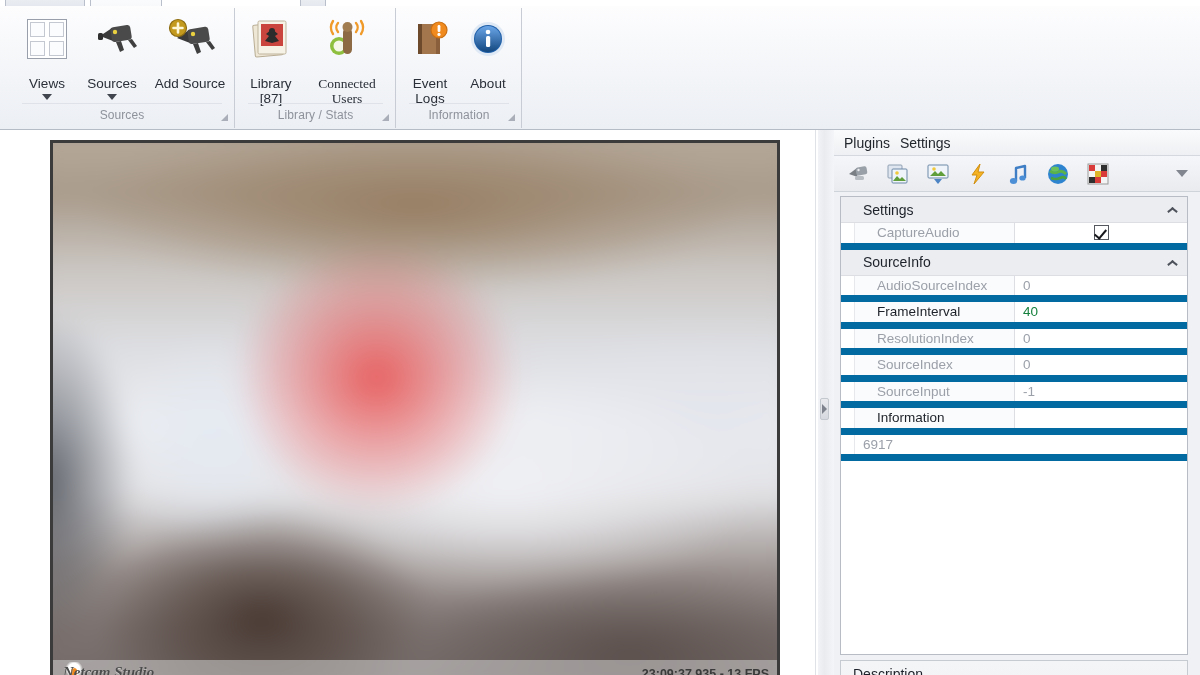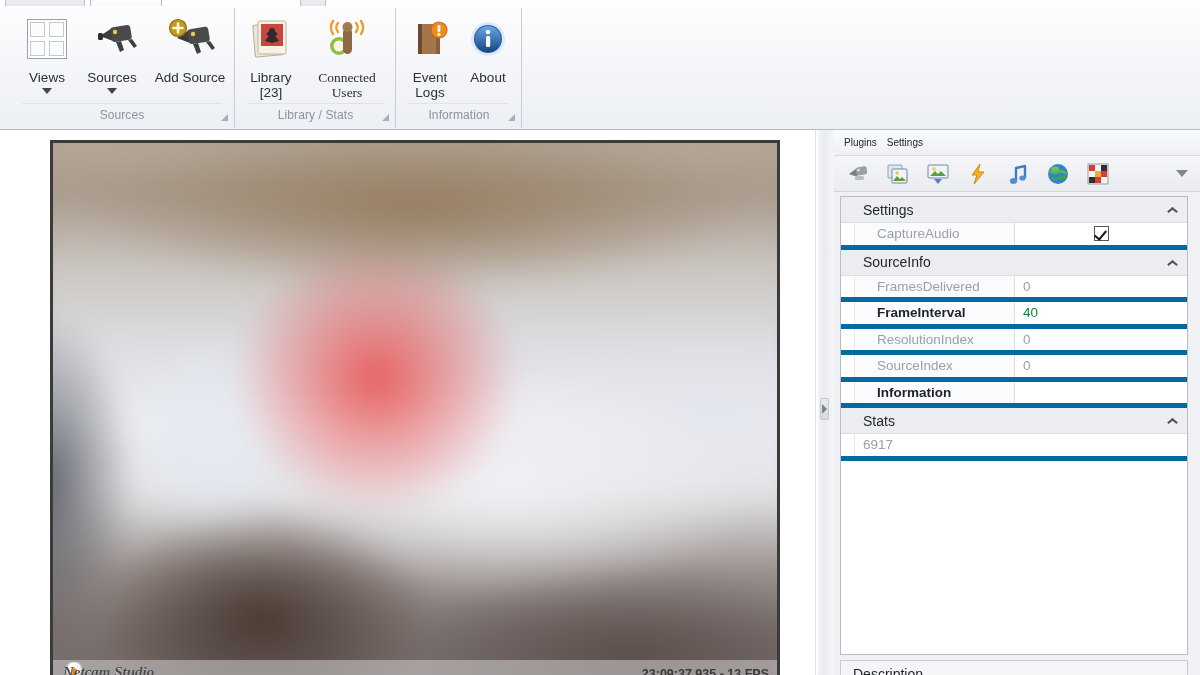--- a/index.html
+++ b/index.html
@@ -69,21 +69,21 @@
   }
 
   .rbtn {
     position: absolute; top: 4px;
     text-align: center; cursor: default;
     padding-top: 4px;
   }
   .rbtn .ic { height: 46px; display:flex; align-items:center; justify-content:center; }
   .rbtn .lbl {
     font-size: 13.5px; color: #2a2f38; line-height: 15px;
-    white-space: pre-line; margin-top: 8px;
+    white-space: pre-line; margin-top: 14px;
   }
   .rbtn .caret {
     width: 0; height: 0; margin: 3px auto 0;
     border-left: 5px solid transparent;
     border-right: 5px solid transparent;
     border-top: 6px solid #41454d;
   }
 
   
   .icon-views {
@@ -185,21 +185,21 @@
     background: #f0f1f4;
   }
   .panel-header {
     position: absolute; left: 0; top: 0; width: 366px; height: 26px;
     background: linear-gradient(180deg,#fafbfc 0%, #eef0f3 100%);
     border-bottom: 1px solid #d5d8de;
     display: flex; align-items: center; gap: 10px;
     padding-left: 10px;
   }
   .panel-header .ph {
-    font-size: 10px; color: #22262d;
+    font-size: 14px; color: #22262d;
   }
   .plugin-bar {
     position: absolute; left: 0; top: 26px; width: 366px; height: 36px;
     background: linear-gradient(180deg,#f5f6f9 0%, #e9ebef 100%);
     border-bottom: 1px solid #cfd3da;
     display: flex; align-items: center; padding-left: 12px; gap: 16px;
   }
   .pico { width: 24px; height: 24px; position: relative; display:block; }
   .plugin-caret {
     position: absolute; right: 12px; top: 14px;
@@ -234,21 +234,21 @@
   .pg-catrow .chev::after {
     content: ""; position: absolute; top: 3px;
     width: 7px; height: 1.6px; background: #4d525b;
   }
   .pg-catrow .chev::before { left: 0; transform: rotate(-38deg); }
   .pg-catrow .chev::after  { left: 4px; transform: rotate(38deg); }
 
   .pg-row {
     position: relative; height: 26.5px;
     display: flex; 
-    border-bottom: 5px solid #0369a1;
+    border-bottom: 7px solid #0369a1;
     background: #ffffff;
   }
   .pg-row .gutter {
     width: 14px; height: 100%;
     background: #ffffff;
     border-right: 1px solid #e6e8ec;
     flex: 0 0 14px;
   }
   .pg-row .pname {
     flex: 0 0 160px;
@@ -262,21 +262,21 @@
     overflow: hidden; white-space: nowrap;
   }
   .pg-row .pval {
     flex: 1 1 auto;
     padding-left: 8px;
     font-size: 13.5px;
     color: #9ba0a9;
     height: 100%;
     display: flex; align-items: center;
   }
-  .pg-row.bold .pname { color: #1d2129; font-weight: bold; }
+  .pg-row.bold .pname { color: #1d2129; }
   .pg-row.bold .pval  { color: #15803d; }
   .pg-row.center .pval { justify-content: center; padding-left: 0; }
 
   .pcheck {
     width: 15px; height: 15px;
     border: 1.4px solid #55595f;
     background: #fff;
     position: relative;
   }
   .pcheck::after {
@@ -368,21 +368,21 @@
           <div class="ic">
             <svg width="44" height="42" viewBox="0 0 44 42">
               <rect x="5" y="6" width="28" height="32" rx="1.5" fill="#efe7d6" stroke="#b9ad94" transform="rotate(-5 19 22)"></rect>
               <rect x="9" y="3" width="28" height="33" rx="1.5" fill="#f7f2e6" stroke="#bfb49c"></rect>
               <rect x="12" y="6" width="22" height="22" fill="#c9453e"></rect>
               <path d="M23 11 l6 5 -3 2 4 5 -7 2 -7-2 4-5 -3-2z" fill="#2c2c2c"></path>
               <circle cx="23" cy="13" r="3" fill="#2c2c2c"></circle>
             </svg>
           </div>
           <div class="lbl">Library
-[23]</div>
+[87]</div>
         </div>
 
         <div class="rbtn" style="left:66px;width:90px;font-family:Liberation Serif, serif;">
           <div class="ic">
             <svg width="56" height="42" viewBox="0 0 56 42">
               <g fill="none" stroke="#f09a2a" stroke-width="2.4" stroke-linecap="round">
                 <path d="M19 14 a7 7 0 0 1 0-9"></path>
                 <path d="M14 16 a12 12 0 0 1 0-13"></path>
                 <path d="M37 14 a7 7 0 0 0 0-9"></path>
                 <path d="M42 16 a12 12 0 0 0 0-13"></path>
@@ -551,47 +551,48 @@
               <span class="pcheck"></span>
             </div>
           </div>
 
           <div class="pg-catrow">
             <span class="cat-label">SourceInfo</span>
             <span class="chev"></span>
           </div>
           <div class="pg-row">
             <div class="gutter"></div>
-            <div class="pname">FramesDelivered</div>
+            <div class="pname">AudioSourceIndex</div>
             <div class="pval">0</div>
           </div>
           <div class="pg-row bold">
             <div class="gutter"></div>
             <div class="pname">FrameInterval</div>
             <div class="pval">40</div>
           </div>
           <div class="pg-row">
             <div class="gutter"></div>
             <div class="pname">ResolutionIndex</div>
             <div class="pval">0</div>
           </div>
           <div class="pg-row">
             <div class="gutter"></div>
             <div class="pname">SourceIndex</div>
             <div class="pval">0</div>
           </div>
+          <div class="pg-row">
+            <div class="gutter"></div>
+            <div class="pname">SourceInput</div>
+            <div class="pval">-1</div>
+          </div>
           <div class="pg-row bold">
             <div class="gutter"></div>
             <div class="pname">Information</div>
           </div>
 
-          <div class="pg-catrow">
-            <span class="cat-label">Stats</span>
-            <span class="chev"></span>
-          </div>
           <div class="pg-row">
             <div class="gutter"></div>
             <div class="pval">6917</div>
           </div>
 
         </div>
       </div>
 
       <div class="descpanel">
         <div class="desc-title">Description</div>

